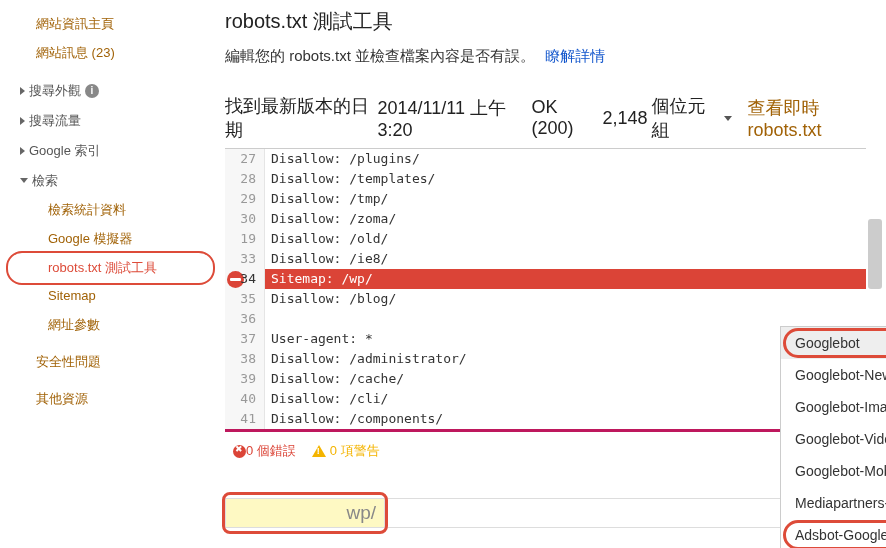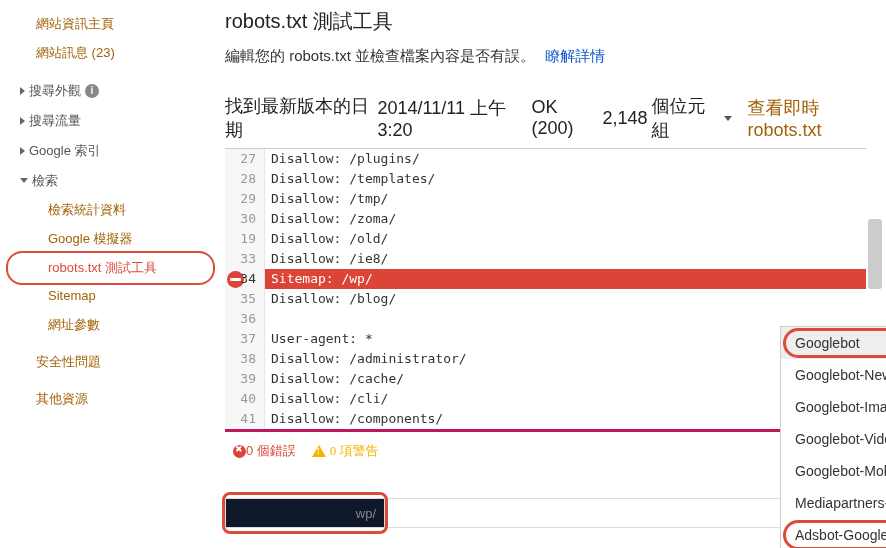--- a/index.html
+++ b/index.html
@@ -188,21 +188,21 @@
 
     .status-bar {
       width: 641px;
       padding: 10px 8px;
       font-size: 13px;
       display: flex;
       align-items: center;
       gap: 16px;
     }
     .status-bar .err { color: #db4437; display: inline-flex; align-items: center; }
-    .status-bar .warn { color: #f4b400; display: inline-flex; align-items: center; gap: 4px; font-family: Liberation Serif, serif; }
+    .status-bar .warn { color: #f4b400; display: inline-flex; align-items: center; gap: 4px; }
     .stat-err-icon {
       width: 13px; height: 13px;
       background: #db4437;
       border-radius: 50%;
       position: relative;
       display: inline-block;
     }
     .stat-err-icon::before {
       content: "✖";
       position: absolute;
@@ -236,23 +236,23 @@
       align-items: center;
     }
     .test-base-wrap {
       position: relative;
       flex-shrink: 0;
     }
     .test-base {
       width: 160px;
       height: 30px;
       border: 1px solid #ddd;
-      background: #0f172a;
+      background: #fef9c3;
       padding: 0 8px;
-      font-size: 13px;
+      font-size: 19px;
       color: #888;
       display: flex;
       align-items: center;
       justify-content: flex-end;
     }
     .base-ring {
       position: absolute;
       left: -3px; top: -6px; right: -3px; bottom: -6px;
       border: 3px solid #dd4b39;
       border-radius: 8px;

